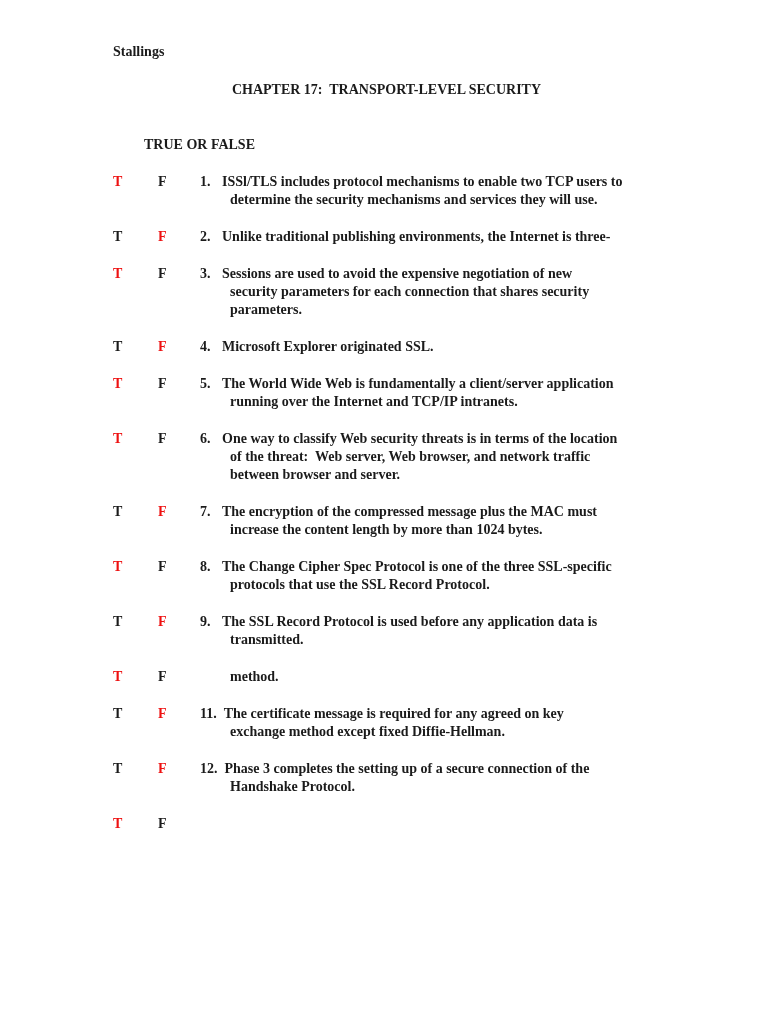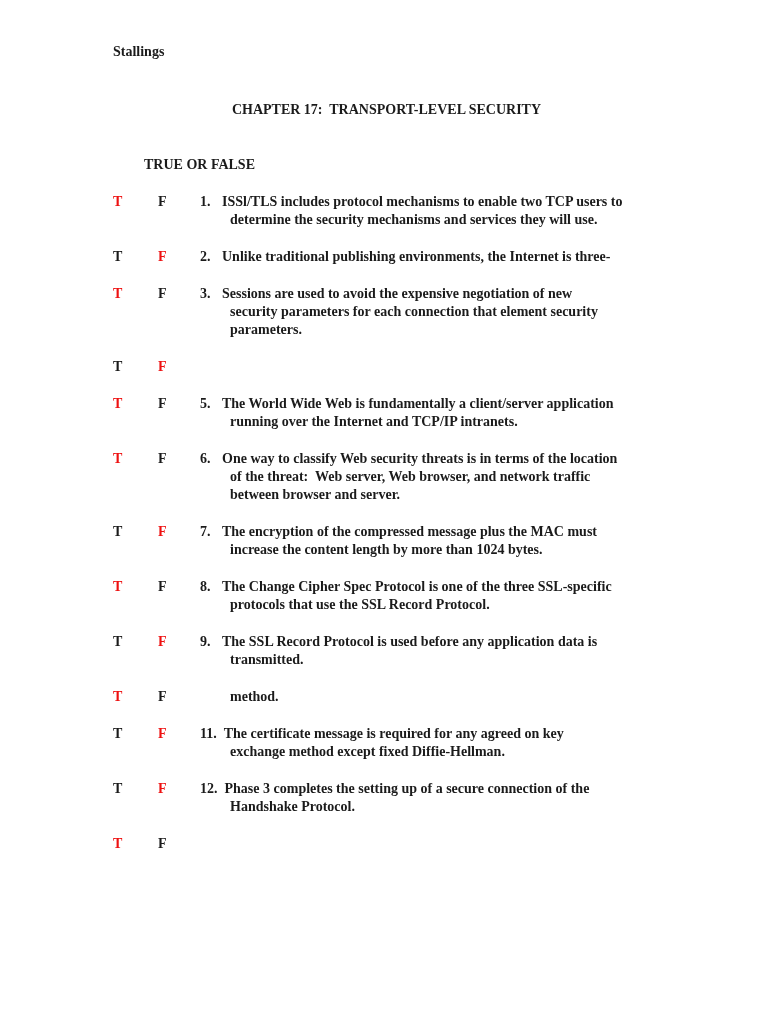--- a/index.html
+++ b/index.html
@@ -12,21 +12,21 @@
     font-family: "Liberation Serif", serif;
     font-weight: bold;
     font-size: 14px;
     line-height: 18px;
     color: #1b1b1b;
   }
   .content { padding: 43px 108px 0 113px; }
   .hline { white-space: pre; }
   sup { font-size: 9px; line-height: 0; }
   .chapter-title {
-    margin-top: 40px;
+    margin-top: 20px;
     text-align: center;
     white-space: pre;
   }
   .section-heading {
     margin-top: 37px;
     white-space: pre;
     margin-left: 31px;
   }
   .questions { margin-top: 19px; }
   .question { display: flex; margin-bottom: 19px; align-items: flex-start; }
@@ -70,28 +70,31 @@
         <div class="qbody">
           <div class="qline"><span class="qnum">2.</span><span>Unlike traditional publishing environments, the Internet is three-</span></div>
         </div>
       </div>
 
       <div class="question">
         <span class="tf tf-t answer">T</span>
         <span class="tf tf-f">F</span>
         <div class="qbody">
           <div class="qline"><span class="qnum">3.</span><span>Sessions are used to avoid the expensive negotiation of new</span></div>
-          <div class="qline cont">security parameters for each connection that element security</div>
+          <div class="qline cont">security parameters for each connection that shares security</div>
           <div class="qline cont">parameters.</div>
         </div>
       </div>
 
       <div class="question">
         <span class="tf tf-t">T</span>
         <span class="tf tf-f answer">F</span>
+        <div class="qbody">
+          <div class="qline"><span class="qnum">4.</span><span>Microsoft Explorer originated SSL.</span></div>
+        </div>
       </div>
 
       <div class="question">
         <span class="tf tf-t answer">T</span>
         <span class="tf tf-f">F</span>
         <div class="qbody">
           <div class="qline"><span class="qnum">5.</span><span>The World Wide Web is fundamentally a client/server application</span></div>
           <div class="qline cont">running over the Internet and TCP/IP intranets.</div>
         </div>
       </div>

